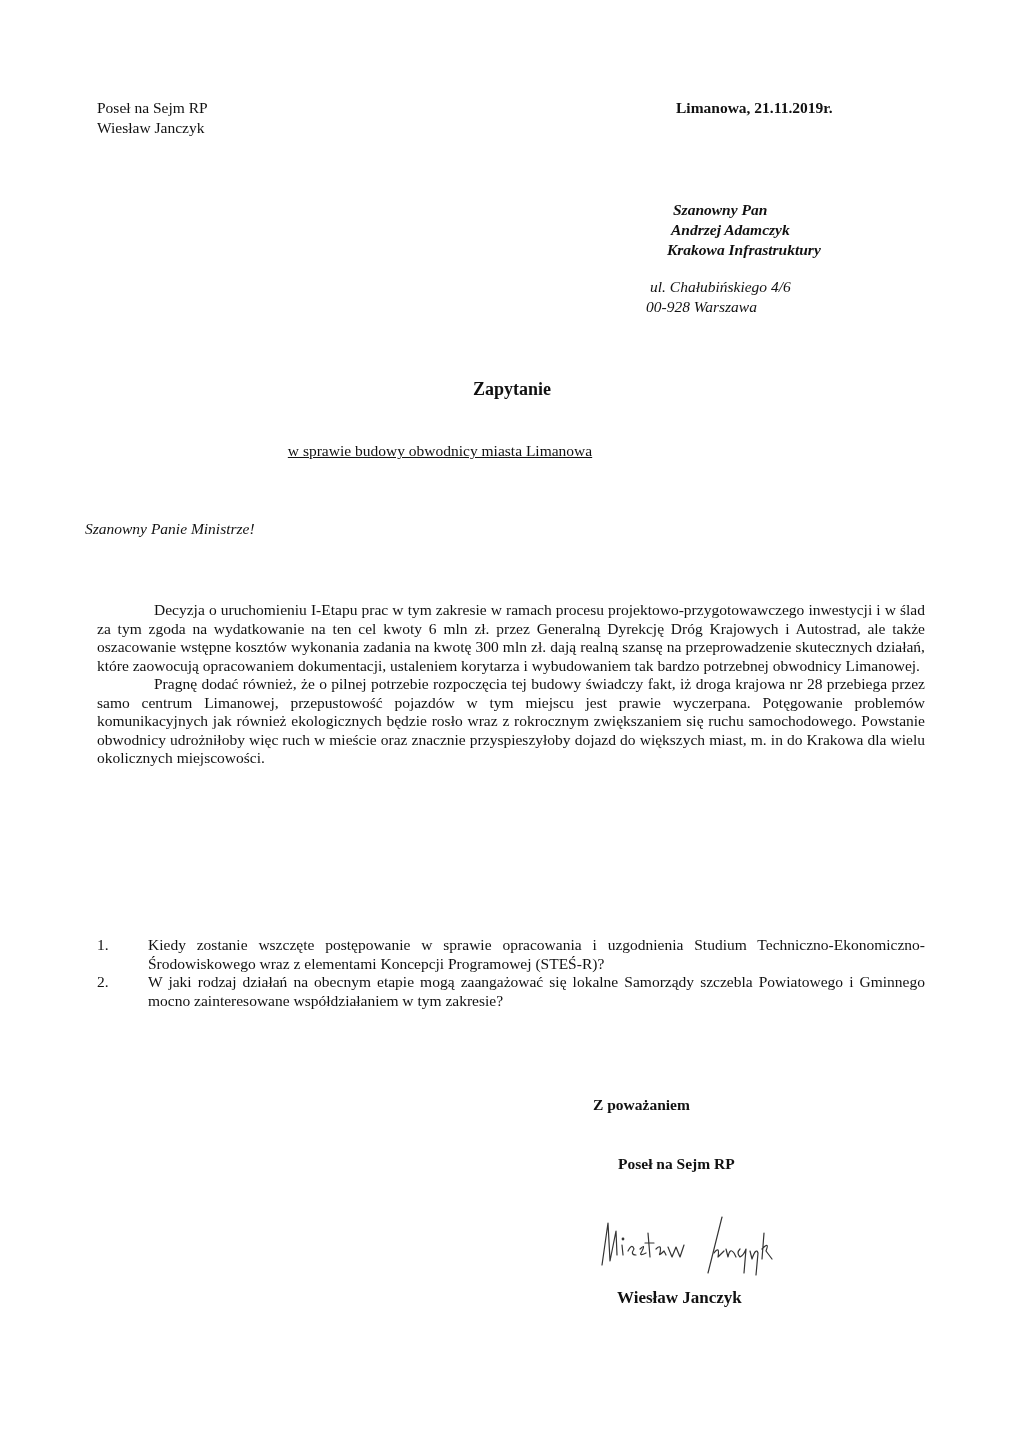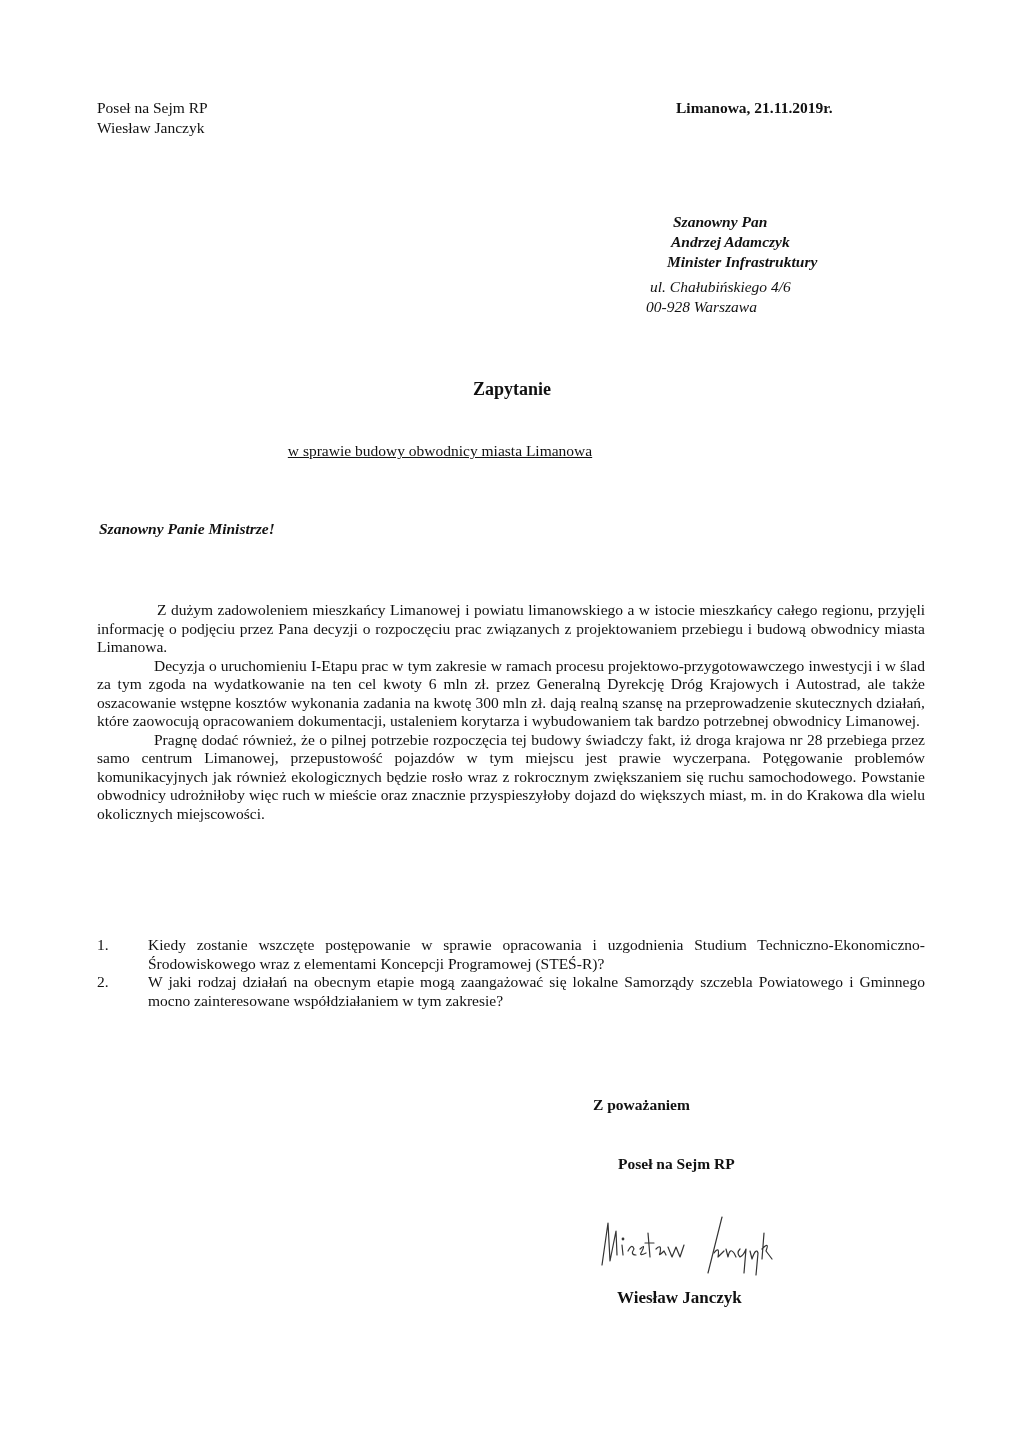--- a/index.html
+++ b/index.html
@@ -5,27 +5,27 @@
     html, body { margin: 0; padding: 0; background: #ffffff; }
     body {
       width: 1024px; height: 1449px; position: relative; overflow: hidden;
       font-family: "Liberation Serif", "DejaVu Serif", serif;
       color: #111111; font-size: 15.5px; line-height: 18.5px;
     }
     .abs { position: absolute; }
     .sender { left: 97px; top: 98px; }
     .sender div { height: 20px; line-height: 20px; }
     .date { left: 676px; top: 98px; line-height: 20px; font-weight: bold; }
-    .recipient { left: 657px; top: 200px; font-style: italic; font-weight: bold; margin-top: 12px; }
+    .recipient { left: 657px; top: 200px; font-style: italic; font-weight: bold; }
     .recipient div { height: 20px; line-height: 20px; }
     .address { left: 650px; top: 277px; font-style: italic; }
     .address div { height: 20px; line-height: 20px; }
     .title { left: 0; width: 1024px; top: 380px; text-align: center; font-weight: bold; font-size: 18px; }
     .subject { left: 0; width: 880px; top: 442px; text-align: center; text-decoration: underline; }
-    .salutation { left: 99px; top: 520px; font-style: italic; font-weight: bold; }
+    .salutation { left: 85px; top: 520px; font-style: italic; font-weight: normal; }
     .body { left: 97px; top: 601px; width: 828px; text-align: justify; }
     .body p { margin: 0; }
     .p1 { text-indent: 60px; }
     .p-indent { text-indent: 57px; font-family: Liberation Serif, serif; }
     .p-indent-small { text-indent: 32px; }
     .questions { left: 97px; top: 936px; width: 828px; }
     .q { display: flex; text-align: justify; }
     .q .num { width: 51px; flex: none; }
     .q .txt { flex: 1; }
     .closing { left: 593px; top: 1096px; font-weight: bold; }
@@ -39,36 +39,35 @@
 <div class="abs sender">
   <div>Poseł na Sejm RP</div>
   <div>Wiesław Janczyk</div>
 </div>
 
 <div class="abs date">Limanowa, 21.11.2019r.</div>
 
 <div class="abs recipient">
   <div style="padding-left:16px">Szanowny Pan</div>
   <div style="padding-left:14px">Andrzej Adamczyk</div>
-  <div style="padding-left:10px">Minister Infrastruktury</div>
+  <div style="padding-left:10px">Krakowa Infrastruktury</div>
 </div>
 
 <div class="abs address">
   <div style="padding-left:0px">ul. Chałubińskiego 4/6</div>
   <div style="padding-left:-4px;margin-left:-4px">00-928 Warszawa</div>
 </div>
 
 <div class="abs title">Zapytanie</div>
 
 <div class="abs subject">w sprawie budowy obwodnicy miasta Limanowa</div>
 
 <div class="abs salutation">Szanowny Panie Ministrze!</div>
 
 <div class="abs body">
-  <p class="p1">Z dużym zadowoleniem mieszkańcy Limanowej i powiatu limanowskiego a w istocie mieszkańcy całego regionu, przyjęli informację o podjęciu przez Pana decyzji o rozpoczęciu prac związanych z projektowaniem przebiegu i budową obwodnicy miasta Limanowa.</p>
   <p class="p-indent">Decyzja o uruchomieniu I-Etapu prac w tym zakresie w ramach procesu projektowo-przygotowawczego inwestycji i w ślad za tym zgoda na wydatkowanie na ten cel kwoty 6 mln zł. przez Generalną Dyrekcję Dróg Krajowych i Autostrad, ale także oszacowanie wstępne kosztów wykonania zadania na kwotę 300 mln zł. dają realną szansę na przeprowadzenie skutecznych działań, które zaowocują opracowaniem dokumentacji, ustaleniem korytarza i wybudowaniem tak bardzo potrzebnej obwodnicy Limanowej.</p>
   <p class="p-indent">Pragnę dodać również, że o pilnej potrzebie rozpoczęcia tej budowy świadczy fakt, iż droga krajowa nr 28 przebiega przez samo centrum Limanowej, przepustowość pojazdów w tym miejscu jest prawie wyczerpana. Potęgowanie problemów komunikacyjnych jak również ekologicznych będzie rosło wraz z rokrocznym zwiększaniem się ruchu samochodowego. Powstanie obwodnicy udrożniłoby więc ruch w mieście oraz znacznie przyspieszyłoby dojazd do większych miast, m. in do Krakowa dla wielu okolicznych miejscowości.</p>
 </div>
 
 <div class="abs questions">
   <div class="q">
     <span class="num">1.</span>
     <span class="txt">Kiedy zostanie wszczęte postępowanie w sprawie opracowania i uzgodnienia Studium Techniczno-Ekonomiczno-Środowiskowego wraz z elementami Koncepcji Programowej (STEŚ-R)?</span>
   </div>
   <div class="q">

